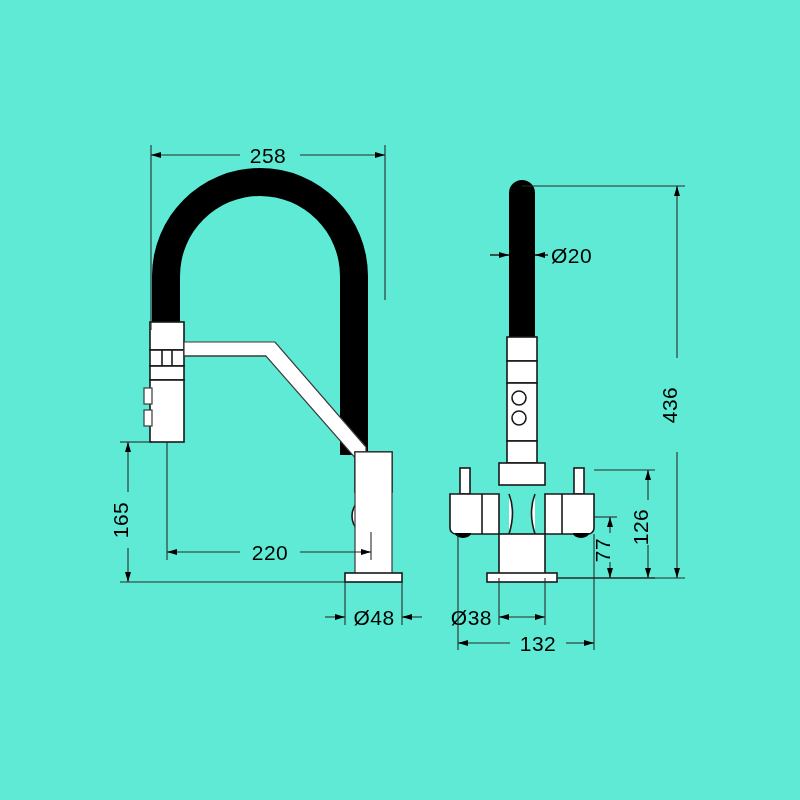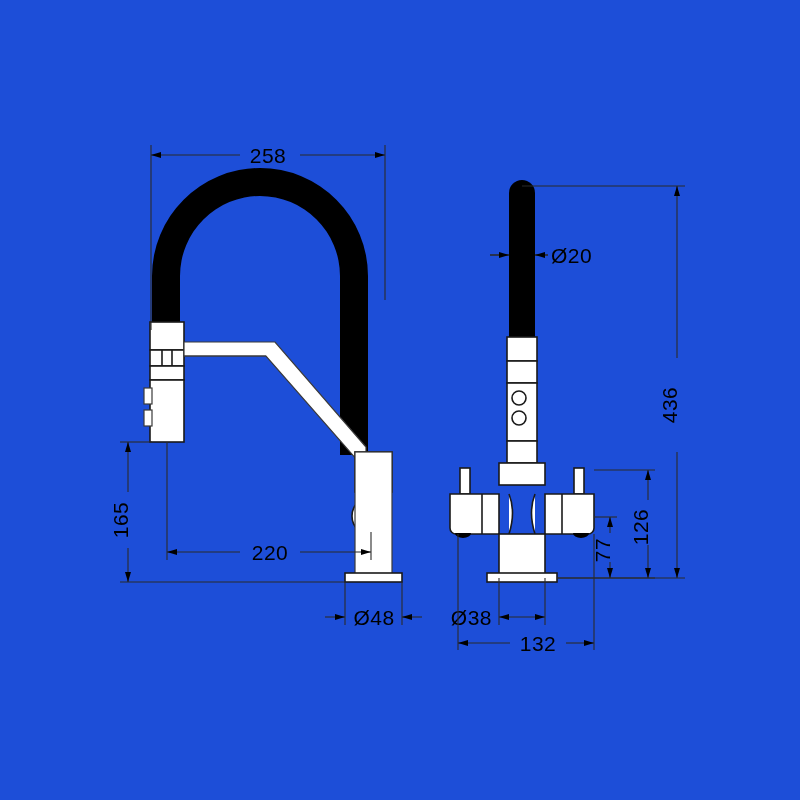--- a/index.html
+++ b/index.html
@@ -10,21 +10,21 @@
   body {
     width: 800px;
     height: 800px;
     font-family: "Liberation Sans", sans-serif;
     overflow: hidden;
   }
   #drawing-root {
     position: relative;
     width: 800px;
     height: 800px;
-    background: #1d4ed8;
+    background: #5eead4;
   }
   svg.drawing {
     display: block;
     width: 800px;
     height: 800px;
   }
   .dim-text {
     font-family: "Liberation Sans", sans-serif;
     font-size: 21px;
     fill: #000000;

